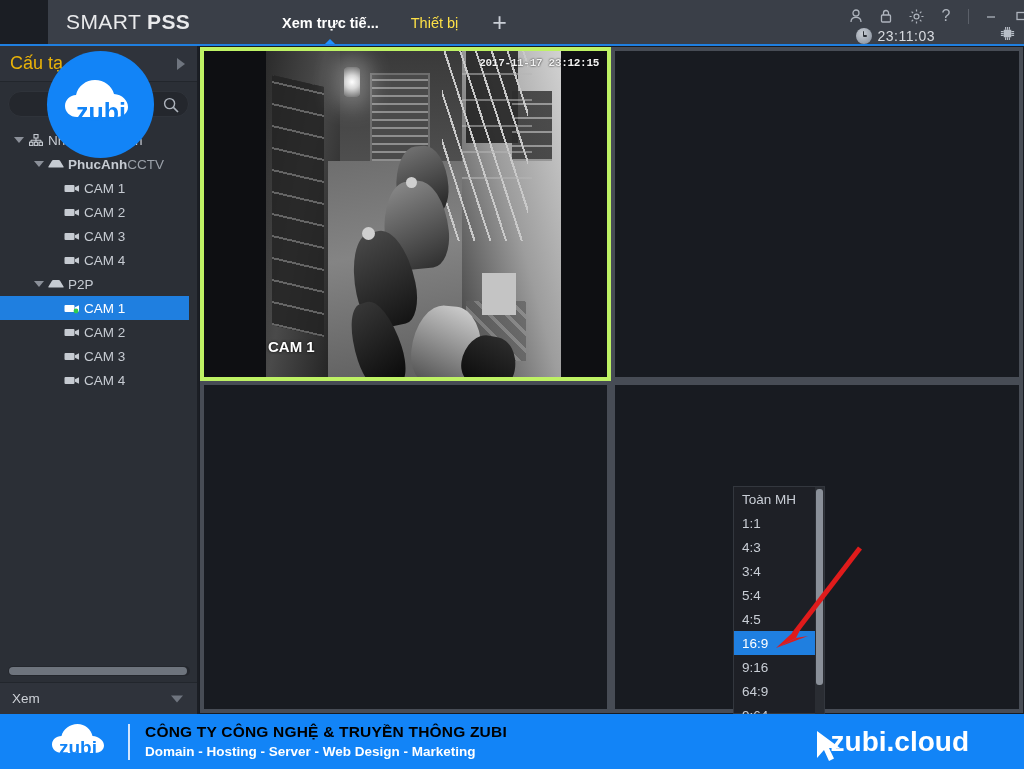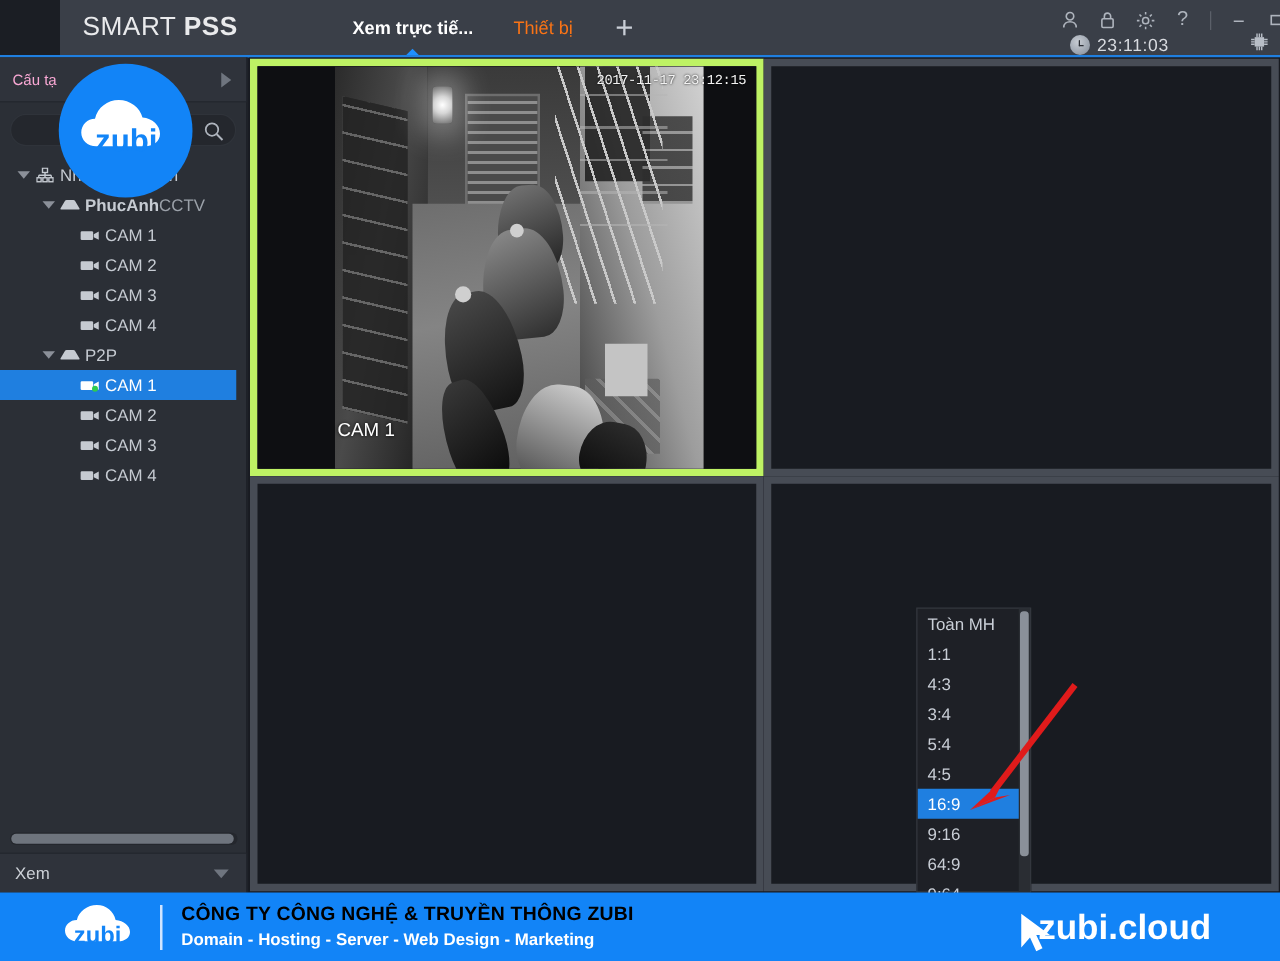--- a/index.html
+++ b/index.html
@@ -20,21 +20,21 @@
   .brand{
     position:absolute; left:18px; top:10px;
     font-size:21px; color:#e9eaec; letter-spacing:.4px;
   }
   .brand .b-strong{ font-weight:bold; }
   .brand .b-light{ font-weight:normal; }
 
   .tabs{ position:absolute; left:218px; top:0; height:45px; display:flex; align-items:center; gap:0px; }
   .tab{
     position:relative; height:45px; display:flex; align-items:center;
-    padding:0 16px; font-size:14.5px; color:#f97316; cursor:default;
+    padding:0 16px; font-size:14.5px; color:#fde047; cursor:default;
   }
   .tab.active{ color:#ffffff; font-weight:bold; }
   .tab .caret{
     position:absolute; left:50%; bottom:0px; transform:translateX(-50%);
     width:0;height:0;border-left:6px solid transparent;border-right:6px solid transparent;
     border-bottom:6px solid #1e90ff;
   }
   .tab-add{
     height:45px; display:flex; align-items:center; padding:0 18px;
     color:#c9ced6; font-size:25px; font-weight:300; line-height:1;
@@ -72,21 +72,21 @@
 
   
   .sidebar{
     position:absolute; left:0; top:46px; width:198px; height:668px;
     background:#2b2f36; border-right:1px solid #1b1e24;
   }
   .side-head{
     position:relative; height:36px; border-bottom:1px solid #22262c;
     display:flex; align-items:center; padding:0 10px; background:#2f333b;
   }
-  .side-head .st{ font-size:12px; color:#f9a8d4; }
+  .side-head .st{ font-size:18px; color:#eab308; }
   .side-head .arrow{
     position:absolute; right:12px; top:50%; transform:translateY(-50%);
     width:0;height:0;border-top:6px solid transparent;border-bottom:6px solid transparent;
     border-left:8px solid #6f757f;
   }
   .searchwrap{ height:44px; display:flex; align-items:center; padding:0 8px; }
   .searchbox{
     position:relative; width:182px; height:26px; border-radius:13px;
     background:#24272d; border:1px solid #2f333a;
   }
@@ -131,21 +131,21 @@
     width:0;height:0;border-left:6px solid transparent;border-right:6px solid transparent;
     border-top:7px solid #6f757f;
   }
 
   
   .videoarea{
     position:absolute; left:199px; top:46px; width:825px; height:668px;
     background:#181b21;
   }
   .vgrid{ position:absolute; left:0; top:0; width:825px; height:668px; }
-  .vcell{ position:absolute; background:#181b21; border:6px solid #bef264; }
+  .vcell{ position:absolute; background:#181b21; border:4px solid #bef264;font-weight:bold; }
   .vcell.c1{ left:1px;  top:1px;   width:411px; height:334px; }
   .vcell.c2{ left:412px;top:1px;   width:412px; height:334px; }
   .vcell.c3{ left:1px;  top:335px; width:411px; height:332px; }
   .vcell.c4{ left:412px;top:335px; width:412px; height:332px; }
   .vcell.c2,.vcell.c3,.vcell.c4{ border-color:#474c55; }
 
   .feed{
     position:absolute; left:0; top:0; width:100%; height:100%; overflow:hidden;
     background:#0e0f12;
   }

